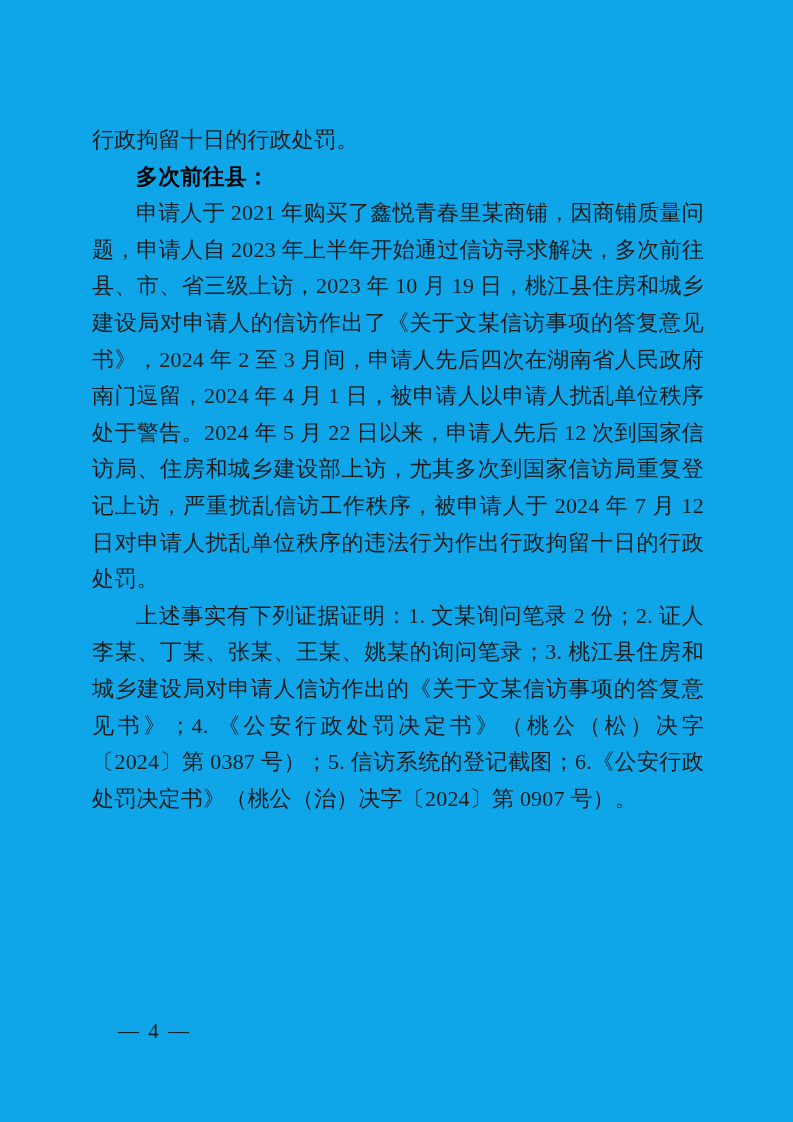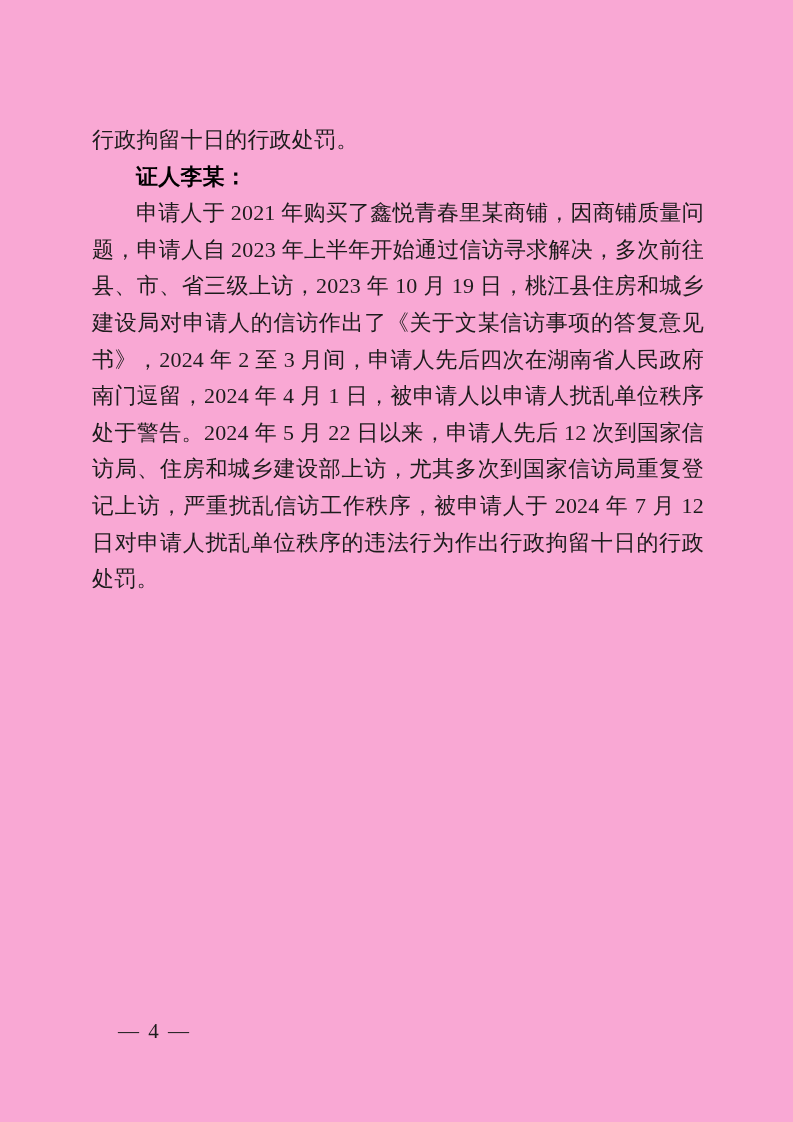--- a/index.html
+++ b/index.html
@@ -11,21 +11,21 @@
     width: 793px;
     height: 1122px;
     position: relative;
     overflow: hidden;
     font-family: "Liberation Serif", "DejaVu Serif", serif;
     color: #1a1a1a;
   }
   .page {
     position: absolute;
     inset: 0;
-    background: #f9a8d4;
+    background: #0ea5e9;
   }
   .content {
     position: absolute;
     left: 92px;
     top: 122px;
     width: 612px;
     font-size: 22px;
     line-height: 36.6px;
     text-align: justify;
     text-justify: inter-ideograph;
@@ -59,22 +59,23 @@
 </head>
 <body>
 
 <div class="page">
 
   <div class="content">
 
     <p class="no-indent">行政拘留十日的行政处罚。</p>
 
 
-    <p class="section-heading">证人李某：</p>
+    <p class="section-heading">多次前往县：</p>
 
     <p>申请人于 2021 年购买了鑫悦青春里某商铺，因商铺质量问题，申请人自 2023 年上半年开始通过信访寻求解决，多次前往县、市、省三级上访，2023 年 10 月 19 日，桃江县住房和城乡建设局对申请人的信访作出了《关于文某信访事项的答复意见书》，2024 年 2 至 3 月间，申请人先后四次在湖南省人民政府南门逗留，2024 年 4 月 1 日，被申请人以申请人扰乱单位秩序处于警告。2024 年 5 月 22 日以来，申请人先后 12 次到国家信访局、住房和城乡建设部上访，尤其多次到国家信访局重复登记上访，严重扰乱信访工作秩序，被申请人于 2024 年 7 月 12 日对申请人扰乱单位秩序的违法行为作出行政拘留十日的行政处罚。</p>
 
+    <p>上述事实有下列证据证明：1. 文某询问笔录 2 份；2. 证人李某、丁某、张某、王某、姚某的询问笔录；3. 桃江县住房和城乡建设局对申请人信访作出的《关于文某信访事项的答复意见书》；4. 《公安行政处罚决定书》（桃公（松）决字〔2024〕第 0387 号）；5. 信访系统的登记截图；6.《公安行政处罚决定书》（桃公（治）决字〔2024〕第 0907 号）。</p>
 
   </div>
 
   <div class="footer">— 4 —</div>
 
 </div>
 
 </body></html>

